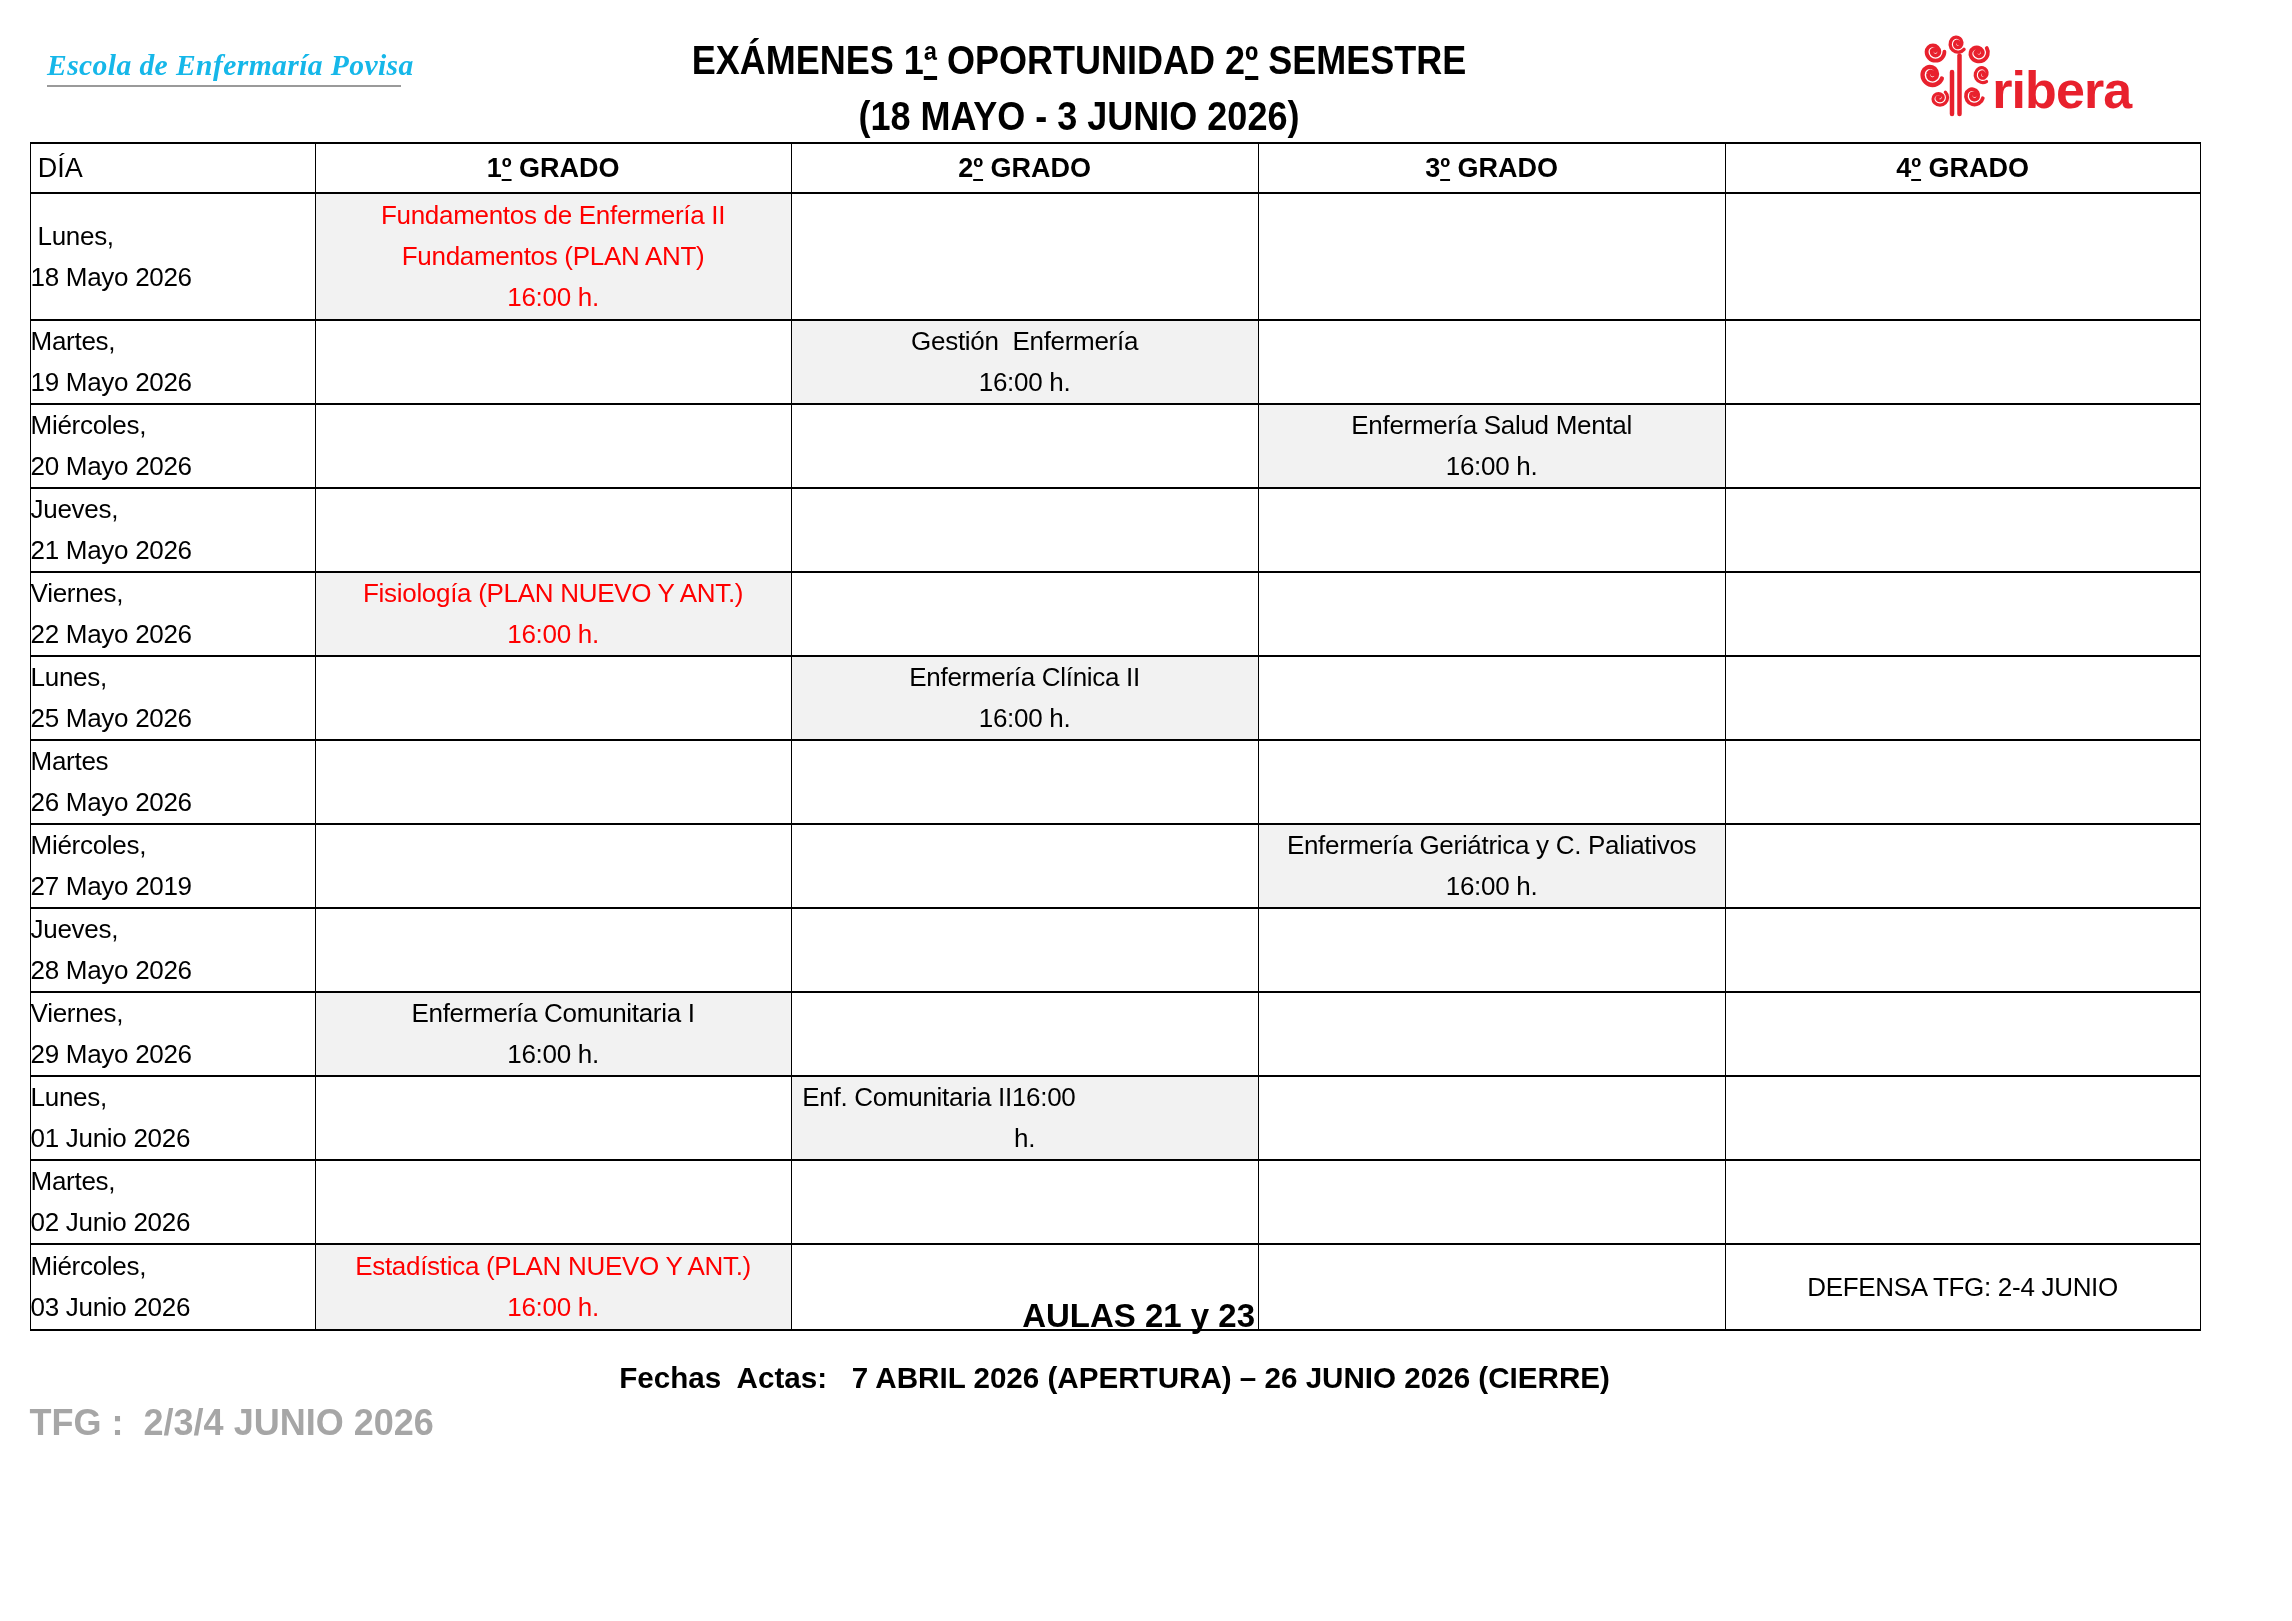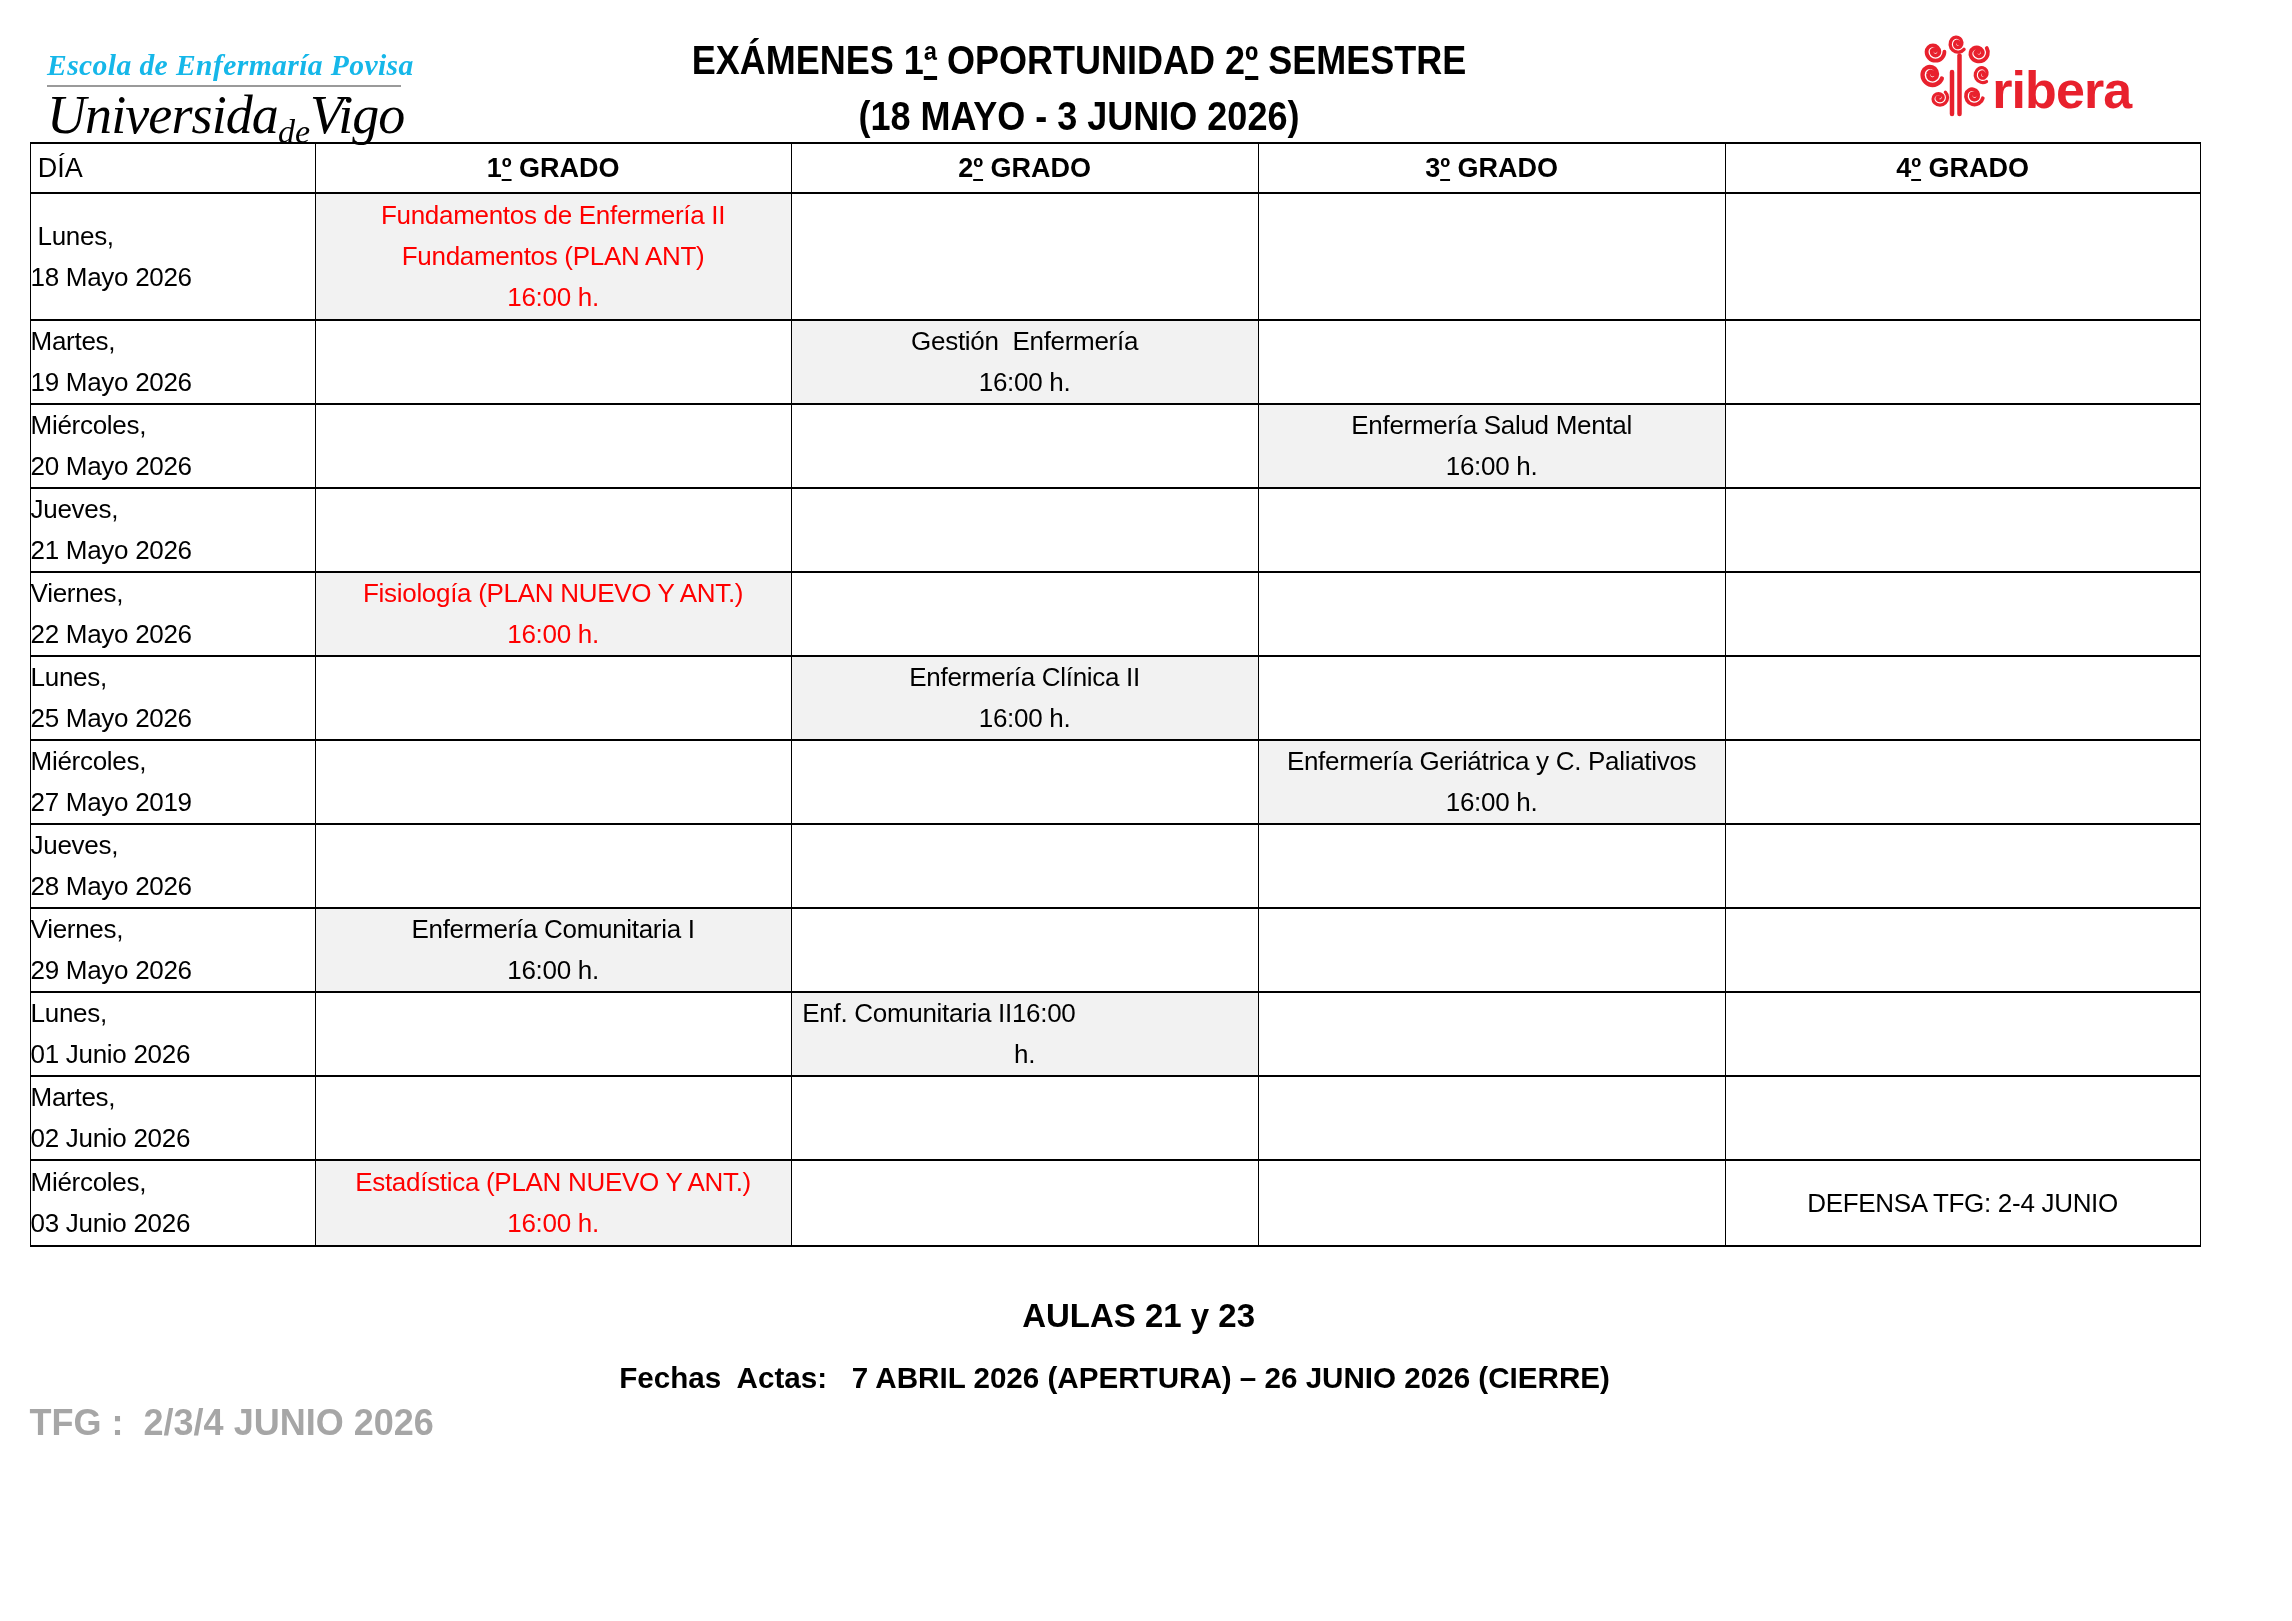--- a/index.html
+++ b/index.html
@@ -81,21 +81,20 @@
     font-size:29.6px;font-weight:bold;white-space:pre-wrap;}
   .tfg{position:absolute;left:0;right:0;top:1402px;
     font-size:36px;font-weight:bold;color:var(--tfg-gray);white-space:pre-wrap;}
 </style>
 </head>
 <body>
 
 <div class="uvigo">
   <div class="school">Escola de Enfermaría Povisa</div>
   <div class="rule"></div>
-  <div class="univ"><span>Universida</span><span class="de">de</span><span>Vigo</span></div>
 </div>
 
 <div class="title">
   <div class="tline ordinals">EXÁMENES 1<span class="ordinal">ª</span> OPORTUNIDAD 2<span class="ordinal">º</span> SEMESTRE</div>
   <div class="tline ordinals">(18 MAYO - 3 JUNIO 2026)</div>
 </div>
 
 <div class="ribera">
   <svg viewBox="0 0 100 112" fill="none" stroke="currentColor" stroke-width="6" stroke-linecap="round">
     <defs>
@@ -203,20 +202,30 @@
         <td class="subject"></td>
         <td class="subject shaded">
           <div>Enfermería Clínica II</div>
           <div>16:00 h.</div>
         </td>
         <td class="subject"></td>
         <td class="subject"></td>
       </tr>
       <tr>
         <td class="day">
+          <div>Martes</div>
+          <div>26 Mayo 2026</div>
+        </td>
+        <td class="subject"></td>
+        <td class="subject"></td>
+        <td class="subject"></td>
+        <td class="subject"></td>
+      </tr>
+      <tr>
+        <td class="day">
           <div>Miércoles,</div>
           <div>27 Mayo 2019</div>
         </td>
         <td class="subject"></td>
         <td class="subject"></td>
         <td class="subject shaded">
           <div>Enfermería Geriátrica y C. Paliativos</div>
           <div>16:00 h.</div>
         </td>
         <td class="subject"></td>

